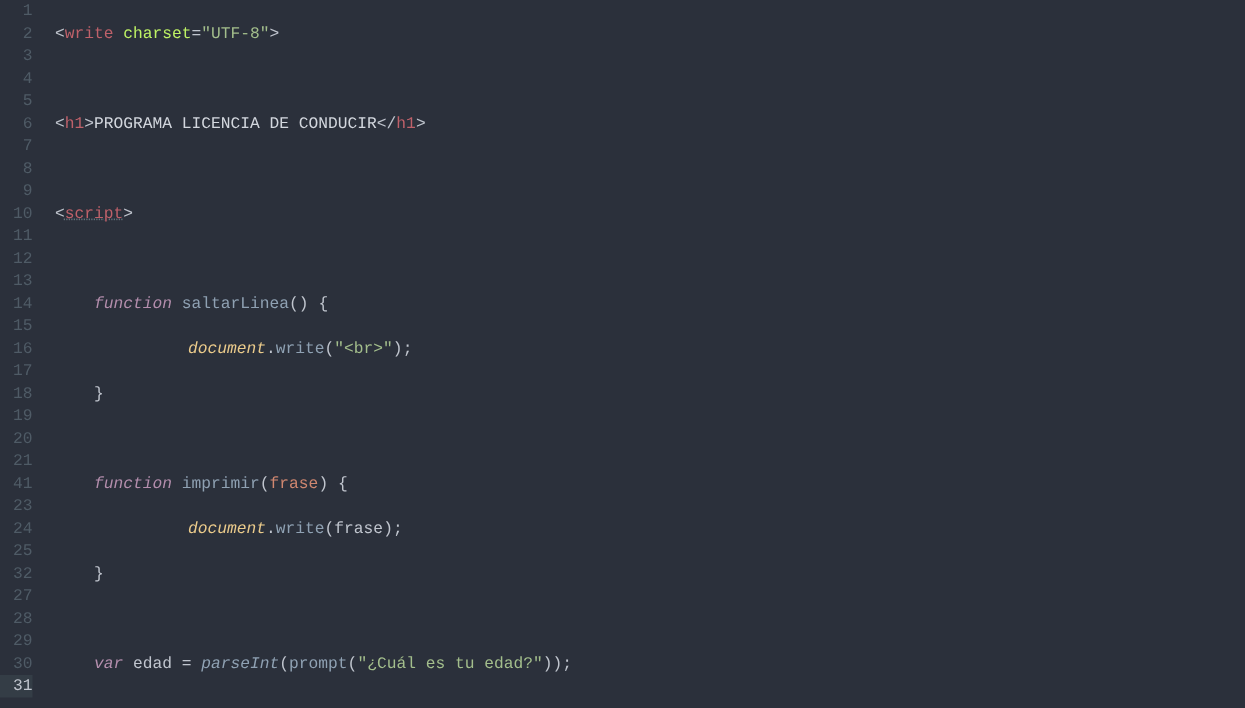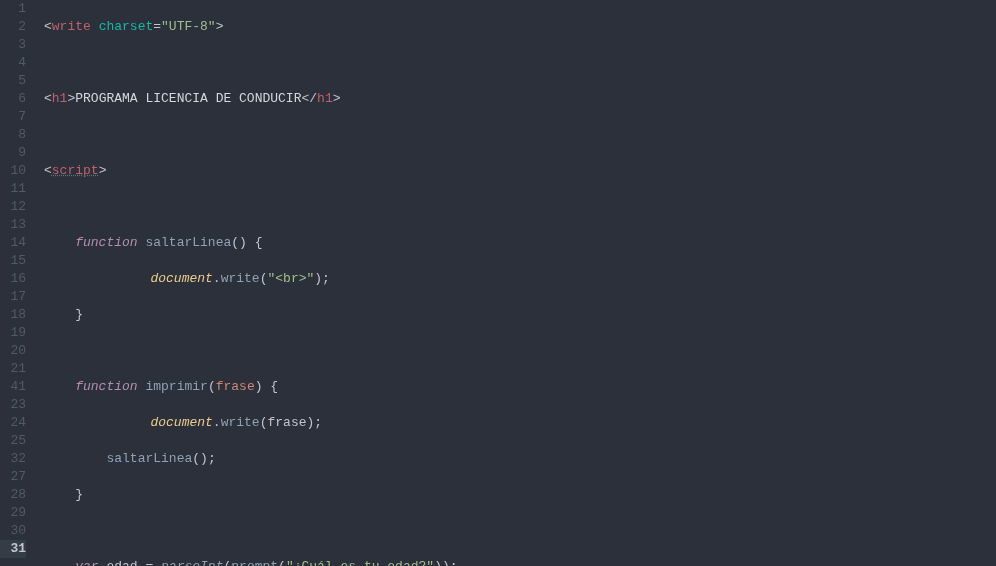--- a/index.html
+++ b/index.html
@@ -18,31 +18,31 @@
     width: 36px;
     background: #2b303b;
     color: #4f5b66;
     text-align: right;
     padding-right: 10px;
     padding-top: 0;
     user-select: none;
     flex-shrink: 0;
   }
   .gutter .ln { height: 18px; }
-  .gutter .ln.active { color: #c0c5ce; background: #343d46; font-weight: bold; }
+  .gutter .ln.active { color: #c0c5ce; background: #343d46; }
   .code {
     flex: 1;
     padding-left: 8px;
     white-space: pre;
     position: relative;
   }
   .code .row { height: 18px; }
   .punct  { color: #c0c5ce; }
   .tag    { color: #bf616a; }
-  .attr   { color: #14b8a6; }
+  .attr   { color: #bef264; }
   .string { color: #a3be8c; }
   .storage{ color: #b48ead; font-style: italic; }
   .fn     { color: #8fa1b3; }
   .fncall { color: #8fa1b3; }
   .param  { color: #d08770; }
   .var    { color: #c0c5ce; }
   .support{ color: #ebcb8b; font-style: italic; margin-left: 44px; }
   .op     { color: #c0c5ce; }
   .text   { color: #d3d7de; }
   .underline { text-decoration: underline; text-decoration-style: dotted; text-decoration-color: #65737e; }
@@ -90,21 +90,20 @@
 <div class="row"><span class="punct">&lt;</span><span class="tag">h1</span><span class="punct">&gt;</span><span class="text">PROGRAMA LICENCIA DE CONDUCIR</span><span class="punct">&lt;/</span><span class="tag">h1</span><span class="punct">&gt;</span></div>
 <div class="row"></div>
 <div class="row"><span class="punct">&lt;</span><span class="tag underline">script</span><span class="punct">&gt;</span></div>
 <div class="row"></div>
 <div class="row">    <span class="storage">function</span> <span class="fn">saltarLinea</span><span class="punct">(</span><span class="punct">)</span><span class="punct"> {</span></div>
 <div class="row">        <span class="support">document</span><span class="punct">.</span><span class="fncall">write</span><span class="punct">(</span><span class="string">"&lt;br&gt;"</span><span class="punct">)</span><span class="punct">;</span></div>
 <div class="row">    <span class="punct">}</span></div>
 <div class="row"></div>
 <div class="row">    <span class="storage">function</span> <span class="fn">imprimir</span><span class="punct">(</span><span class="param">frase</span><span class="punct">)</span><span class="punct"> {</span></div>
 <div class="row">        <span class="support">document</span><span class="punct">.</span><span class="fncall">write</span><span class="punct">(</span><span class="var">frase</span><span class="punct">)</span><span class="punct">;</span></div>
-<div class="row">        <span class="fncall">saltarLinea</span><span class="punct">(</span><span class="punct">)</span><span class="punct">;</span></div>
 <div class="row">    <span class="punct">}</span></div>
 <div class="row"></div>
 <div class="row">    <span class="storage">var</span><span class="var"> edad </span><span class="op">= </span><span class="fncall" style="font-style:italic">parseInt</span><span class="punct">(</span><span class="fncall">prompt</span><span class="punct">(</span><span class="string">"¿Cuál es tu edad?"</span><span class="punct">)</span><span class="punct">)</span><span class="punct">;</span></div>
 
 
 
 
 
 
 

